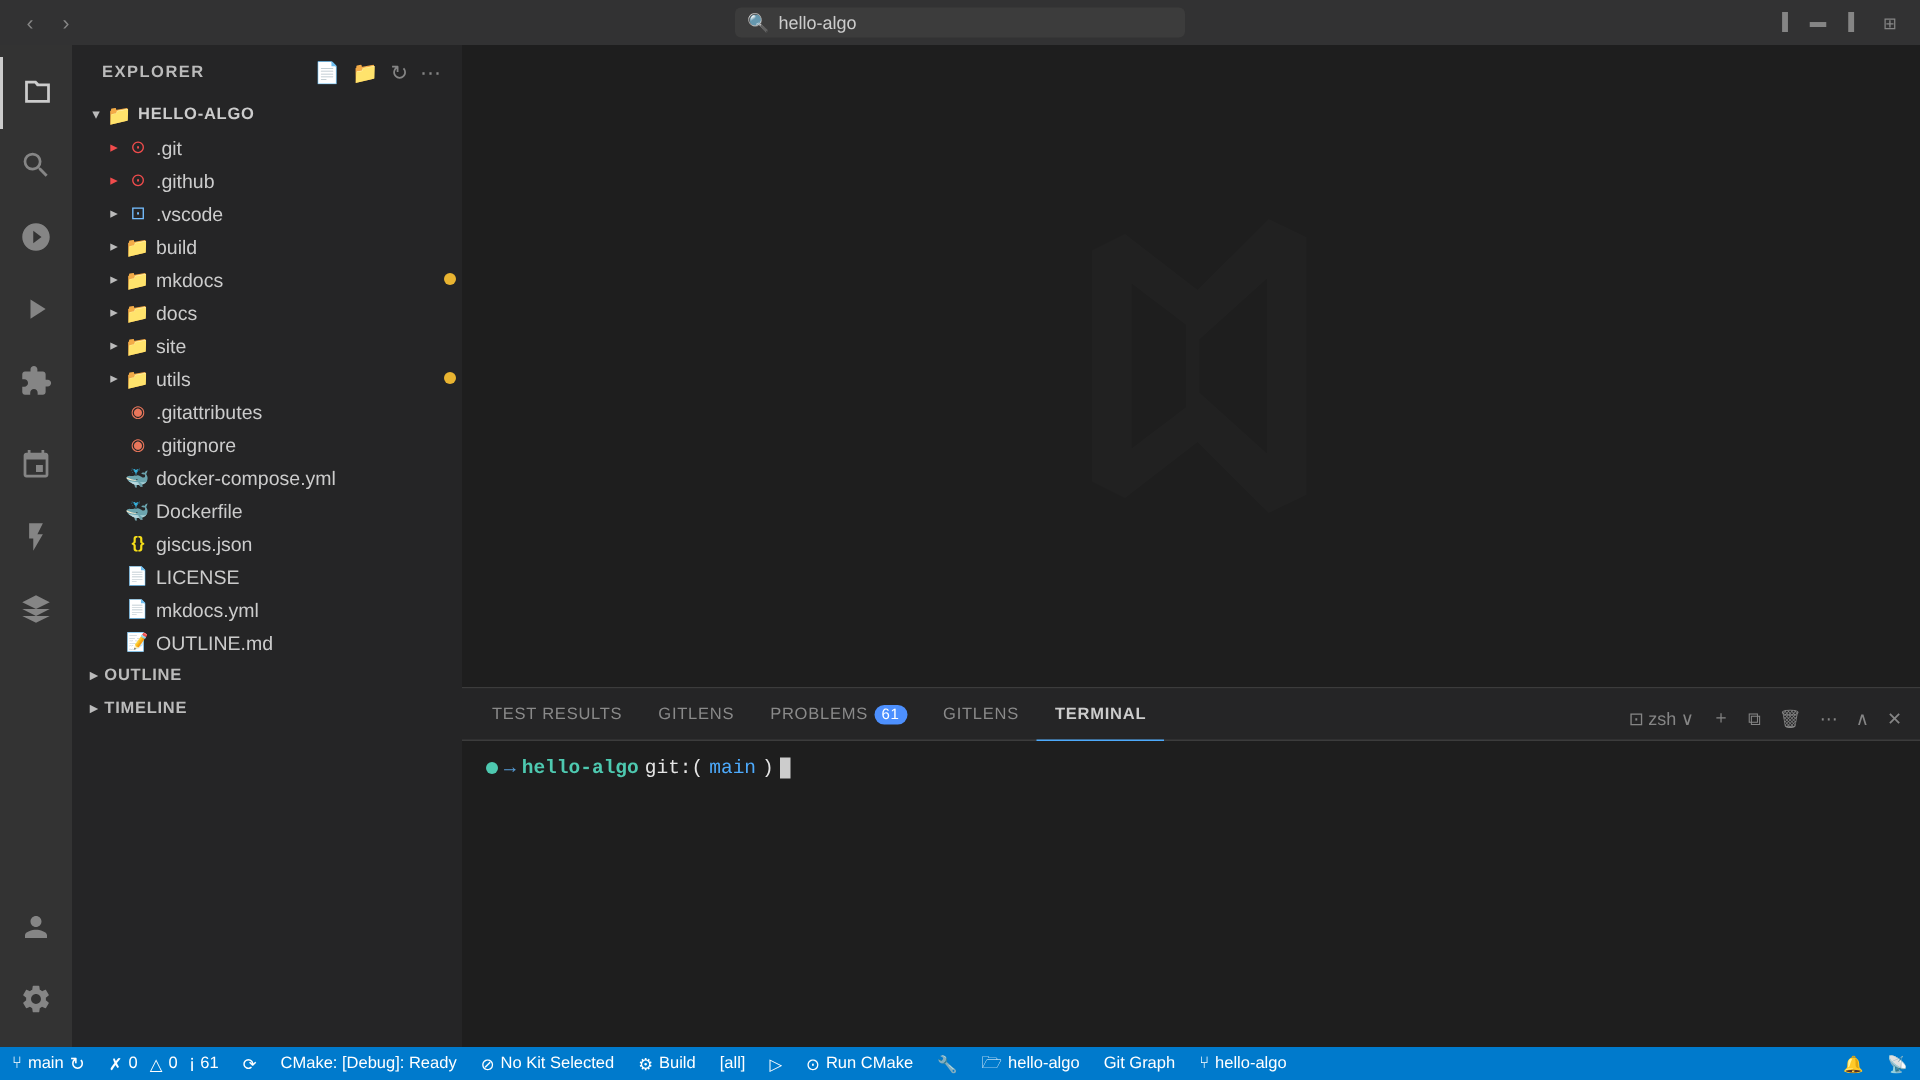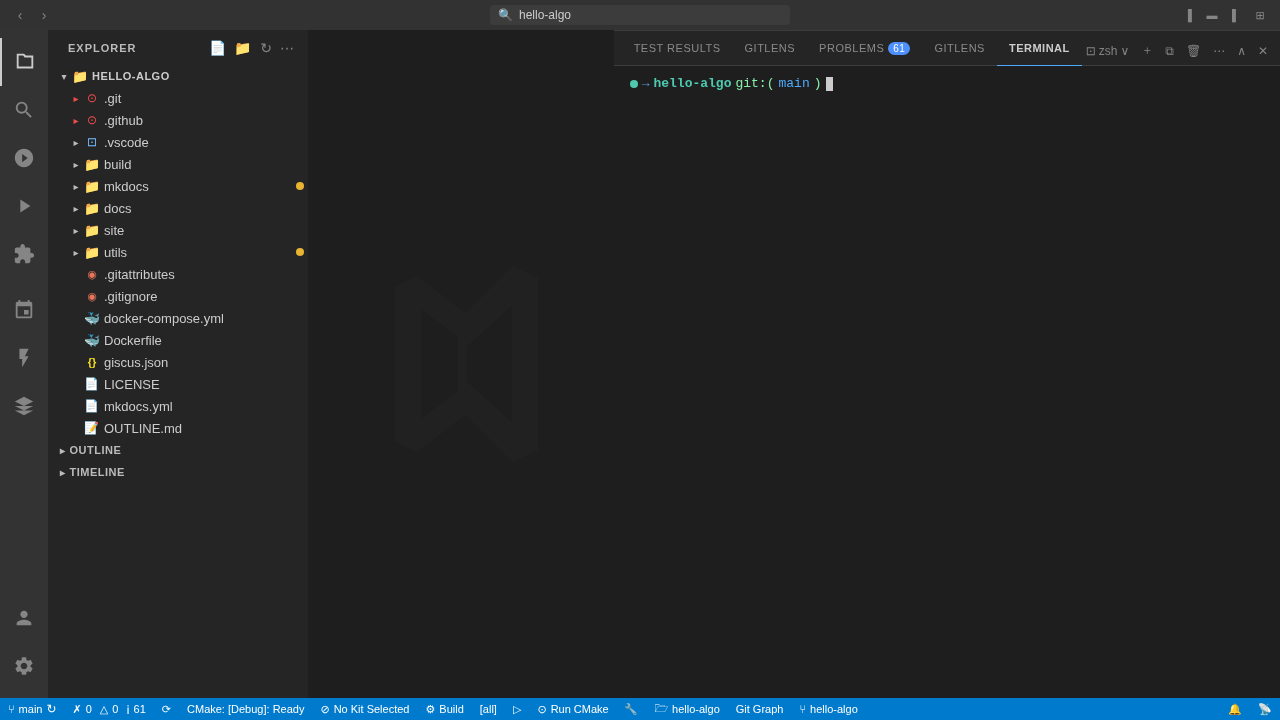--- a/index.html
+++ b/index.html
@@ -312,21 +312,21 @@
       flex-shrink: 0;
     }
     .terminal-prompt-arrow {
       color: #569cd6;
     }
     .terminal-dir {
       color: #4ec9b0;
       font-weight: bold;
     }
     .terminal-git {
-      color: #86efac;
+      color: #e5e5e5;
     }
     .terminal-git-branch {
       color: #4daafc;
     }
     .terminal-cursor {
       display: inline-block;
       width: 7px;
       height: 14px;
       background: #cccccc;
       vertical-align: middle;
@@ -573,21 +573,21 @@
         <span>OUTLINE</span>
       </div>
 
       <div class="section-header">
         <span style="margin-right:4px; font-size:10px;">▸</span>
         <span>TIMELINE</span>
       </div>
     </div>
   </div>
 
-  <div style="flex:1; display:flex; flex-direction:row; overflow:hidden;">
+  <div style="flex:1; display:flex; flex-direction:column; overflow:hidden;">
 
     <div class="editor-watermark">
 
       <svg class="vscode-logo" viewBox="0 0 100 100">
 
         <g fill="#858585" opacity="0.5">
           <path d="M 73.5 5.5 L 52.0 27.0 L 30.0 10.0 L 20.0 15.0 L 20.0 85.0 L 30.0 90.0 L 52.0 73.0 L 73.5 94.5 L 85.0 89.0 L 85.0 11.0 Z M 73.0 76.5 L 52.5 58.0 L 52.5 42.0 L 73.0 23.5 Z M 32.0 75.0 L 32.0 25.0 L 48.5 37.5 L 48.5 62.5 Z"></path>
         </g>
       </svg>
     </div>

